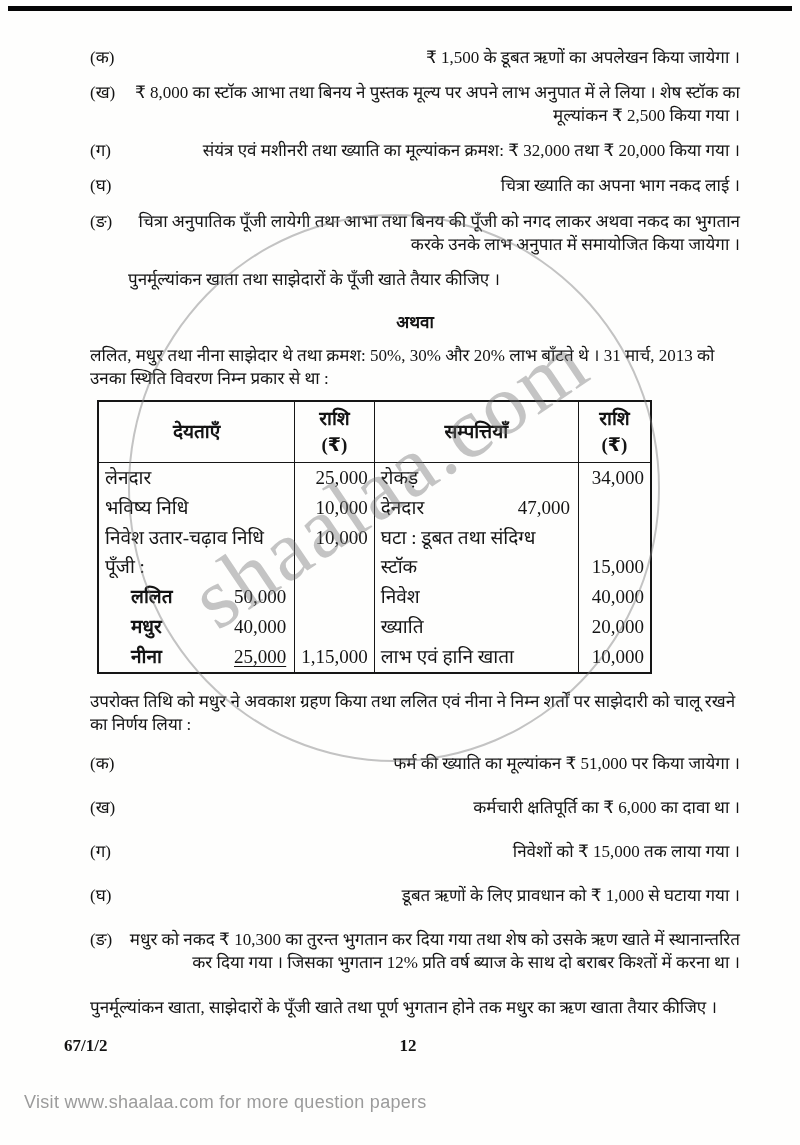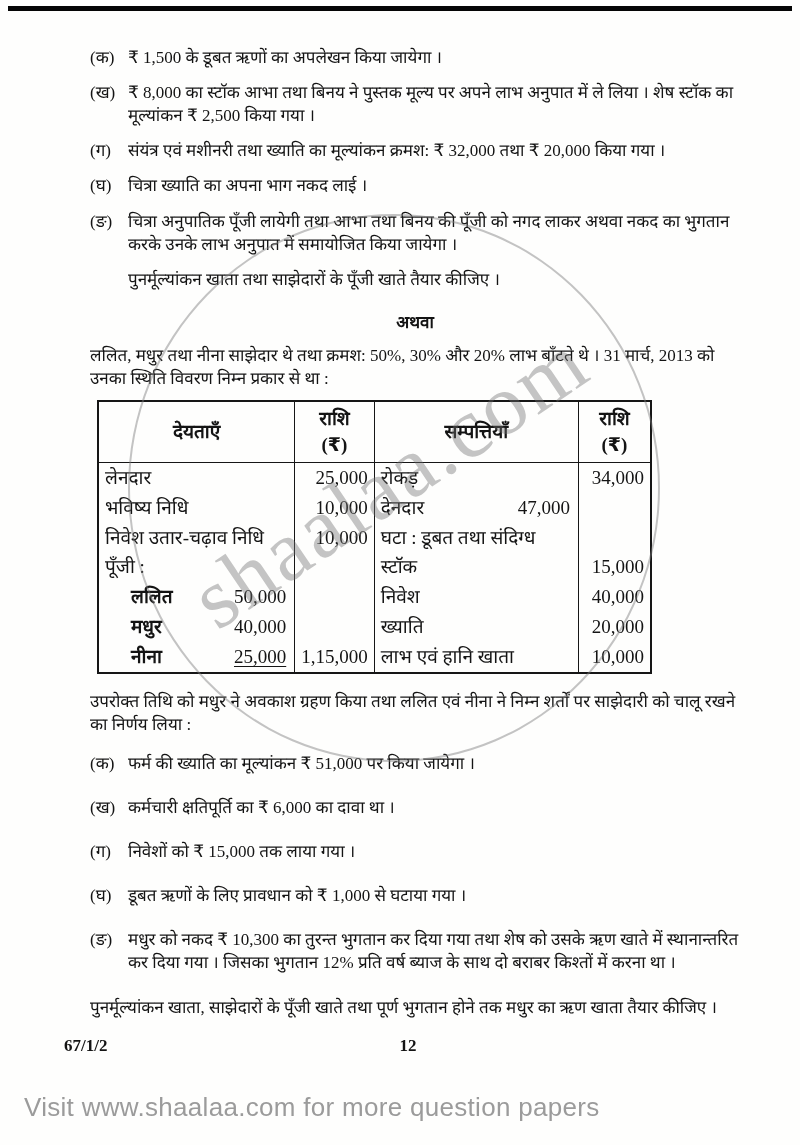--- a/index.html
+++ b/index.html
@@ -21,21 +21,21 @@
   }
   .content {
     position: absolute;
     top: 46px; left: 90px;
     width: 650px;
     font-size: 17px;
     line-height: 1.36;
   }
   .q-item { display: flex; margin-bottom: 12px; }
   .q-item .lbl { flex: 0 0 38px; }
-  .q-item .txt { flex: 1; }
+  .q-item .txt { flex: 1; text-align: right; }
   .q-item.wide { margin-bottom: 21px; }
   .instruction { margin: 2px 0 12px 38px; }
   .or-label { text-align: center; font-weight: bold; margin: 20px 0 10px; }
   .para { margin-bottom: 8px; }
 
   table.bs {
     border-collapse: collapse;
     width: 555px;
     margin: 10px 0 16px 7px;
     font-size: 19px;
@@ -62,21 +62,21 @@
   .final-line { margin-top: 10px; }
 
   .footer { position: absolute; top: 1036px; left: 8px; width: 800px; font-weight: bold; font-size: 17px; }
   .footer .code { position: absolute; left: 56px; top: 0; }
   .footer .pg { width: 100%; text-align: center; }
 
   .bottom-note {
     position: absolute;
     top: 1092px; left: 24px;
     font-family: "Liberation Sans", sans-serif;
-    font-size: 26px;
+    font-size: 18px;
     color: #9b9b9b;
     letter-spacing: 0.3px;
   }
 
   .wm-circle {
     position: absolute;
     left: 128px; top: 214px;
     width: 532px; height: 548px;
     border: 2.5px solid rgba(125,125,125,0.45);
     border-radius: 50%;

